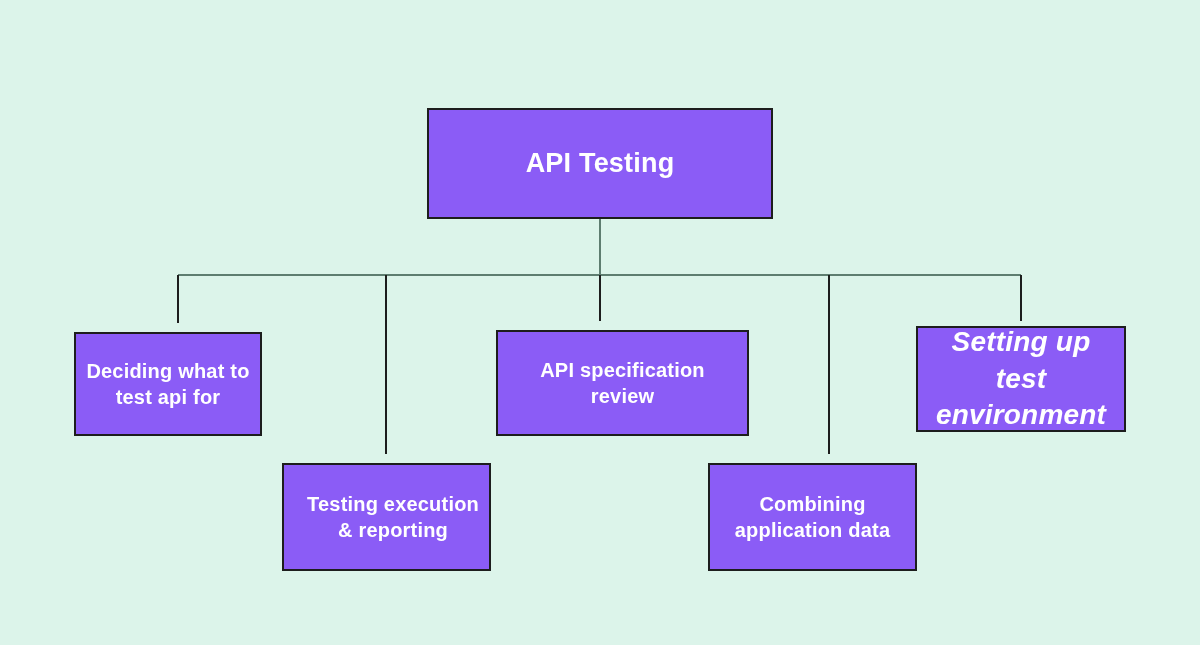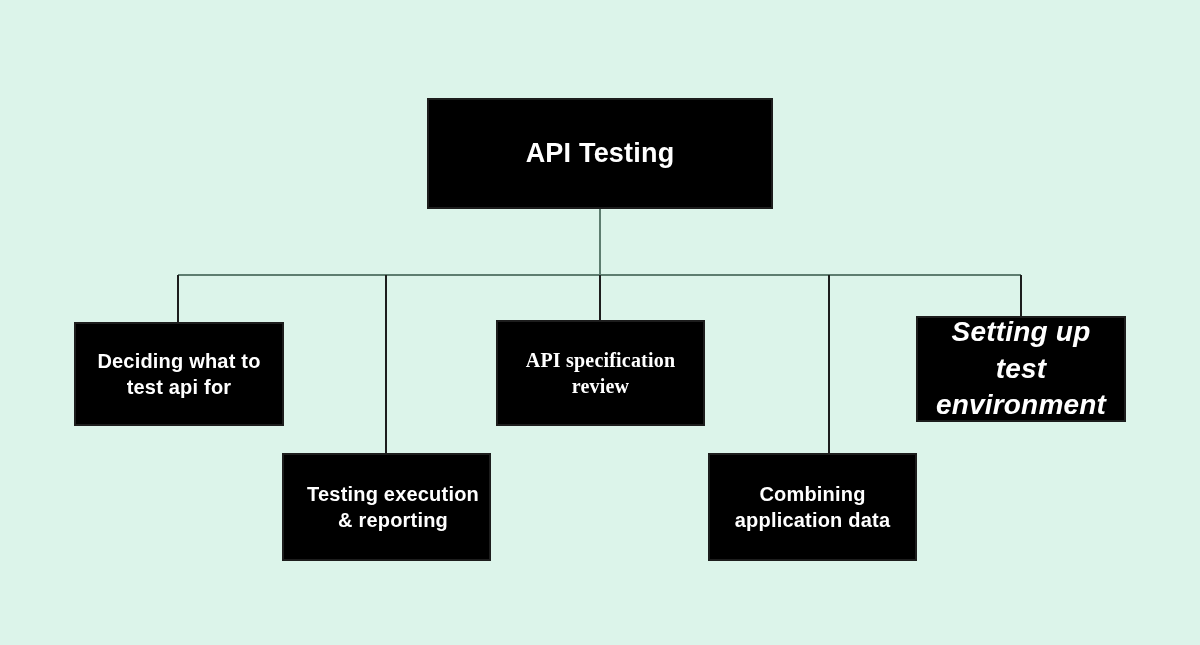--- a/index.html
+++ b/index.html
@@ -23,62 +23,62 @@
     position: absolute;
     left: 0;
     top: 0;
     width: 1200px;
     height: 645px;
     pointer-events: none;
   }
   .node {
     position: absolute;
     box-sizing: border-box;
-    background: #000000;
+    background: #8b5cf6;
     border: 2px solid #1d1d1d;
     display: flex;
     align-items: center;
     justify-content: center;
     text-align: center;
     color: #ffffff;
     font-weight: bold;
     line-height: 1.32;
     letter-spacing: 0.2px;
     padding: 4px 10px;
+    margin-top: 10px;
     -webkit-font-smoothing: antialiased;
   }
   .node-root {
     left: 427px;
     top: 98px;
     width: 346px;
     height: 111px;
     font-size: 27px;
   }
   .node-n1 {
     left: 74px;
     top: 322px;
-    width: 210px;
+    width: 188px;
     height: 104px;
     font-size: 20px;
   }
   .node-n2 {
     left: 282px;
     top: 453px;
     width: 209px;
     height: 108px;
     font-size: 20px;
     justify-content: flex-end;
   }
   .node-n3 {
     left: 496px;
     top: 320px;
-    width: 209px;
+    width: 253px;
     height: 106px;
     font-size: 20px;
-    font-family: Liberation Serif, serif;
   }
   .node-n4 {
     left: 708px;
     top: 453px;
     width: 209px;
     height: 108px;
     font-size: 20px;
   }
   .node-n5 {
     left: 916px;

